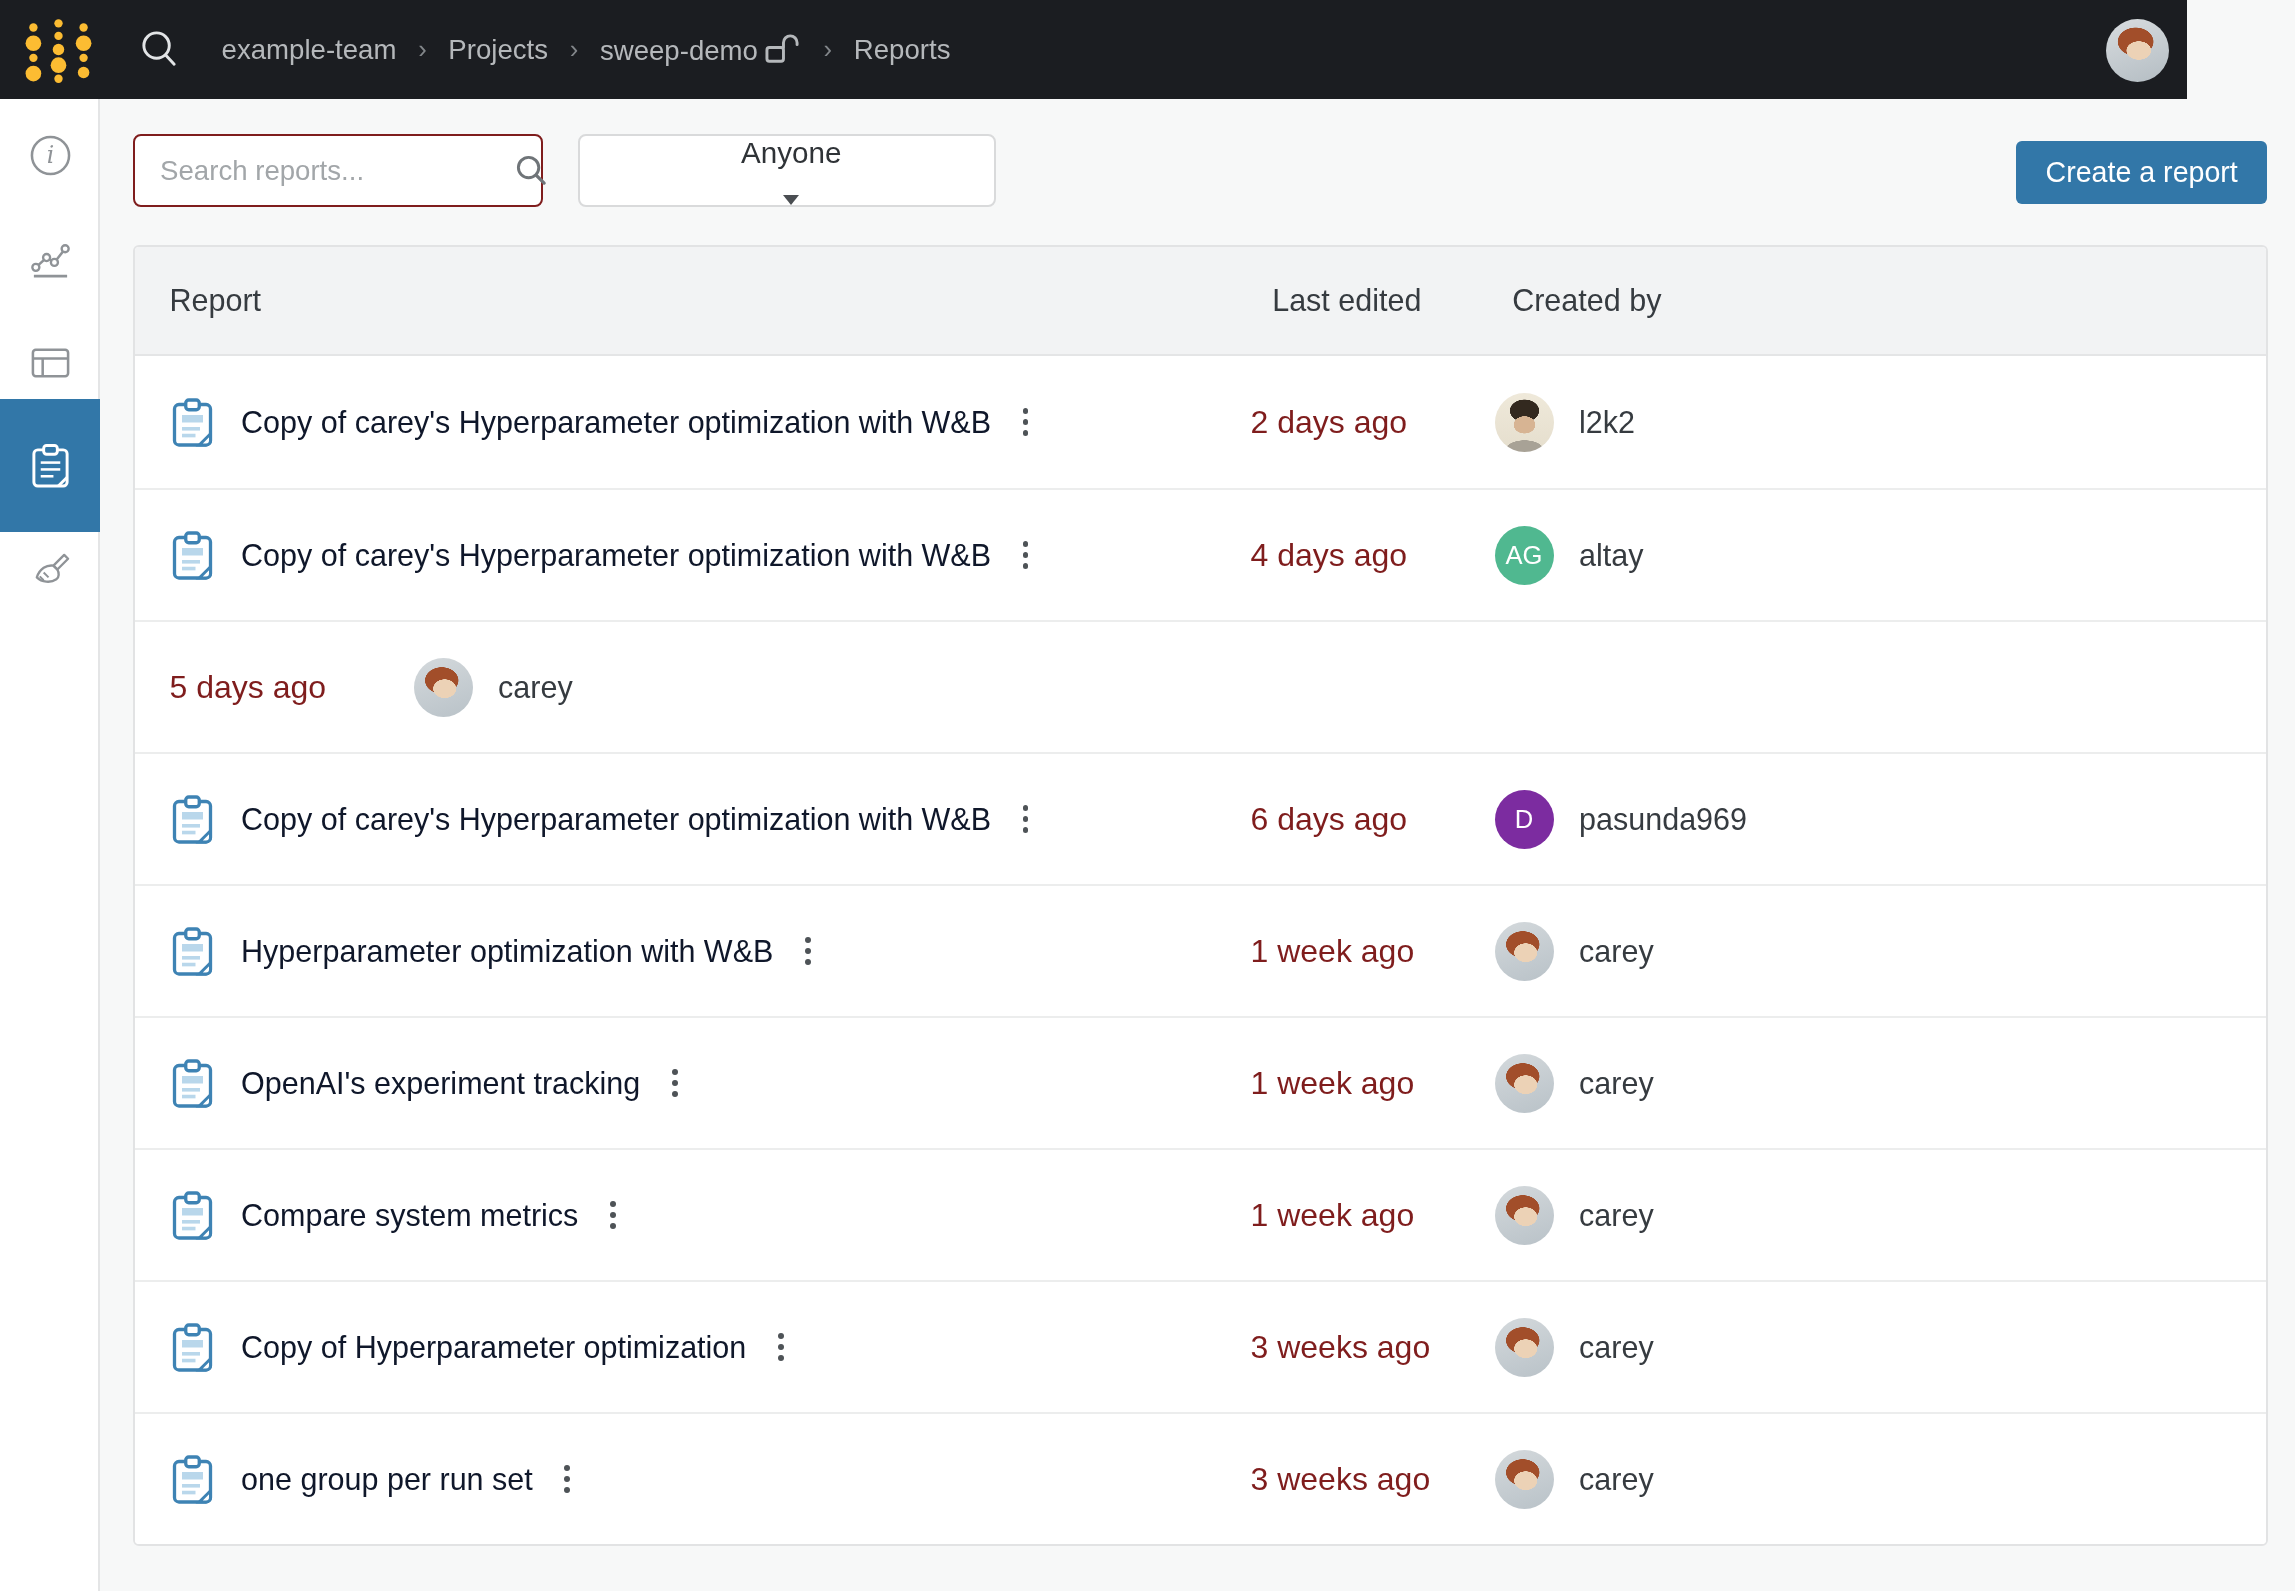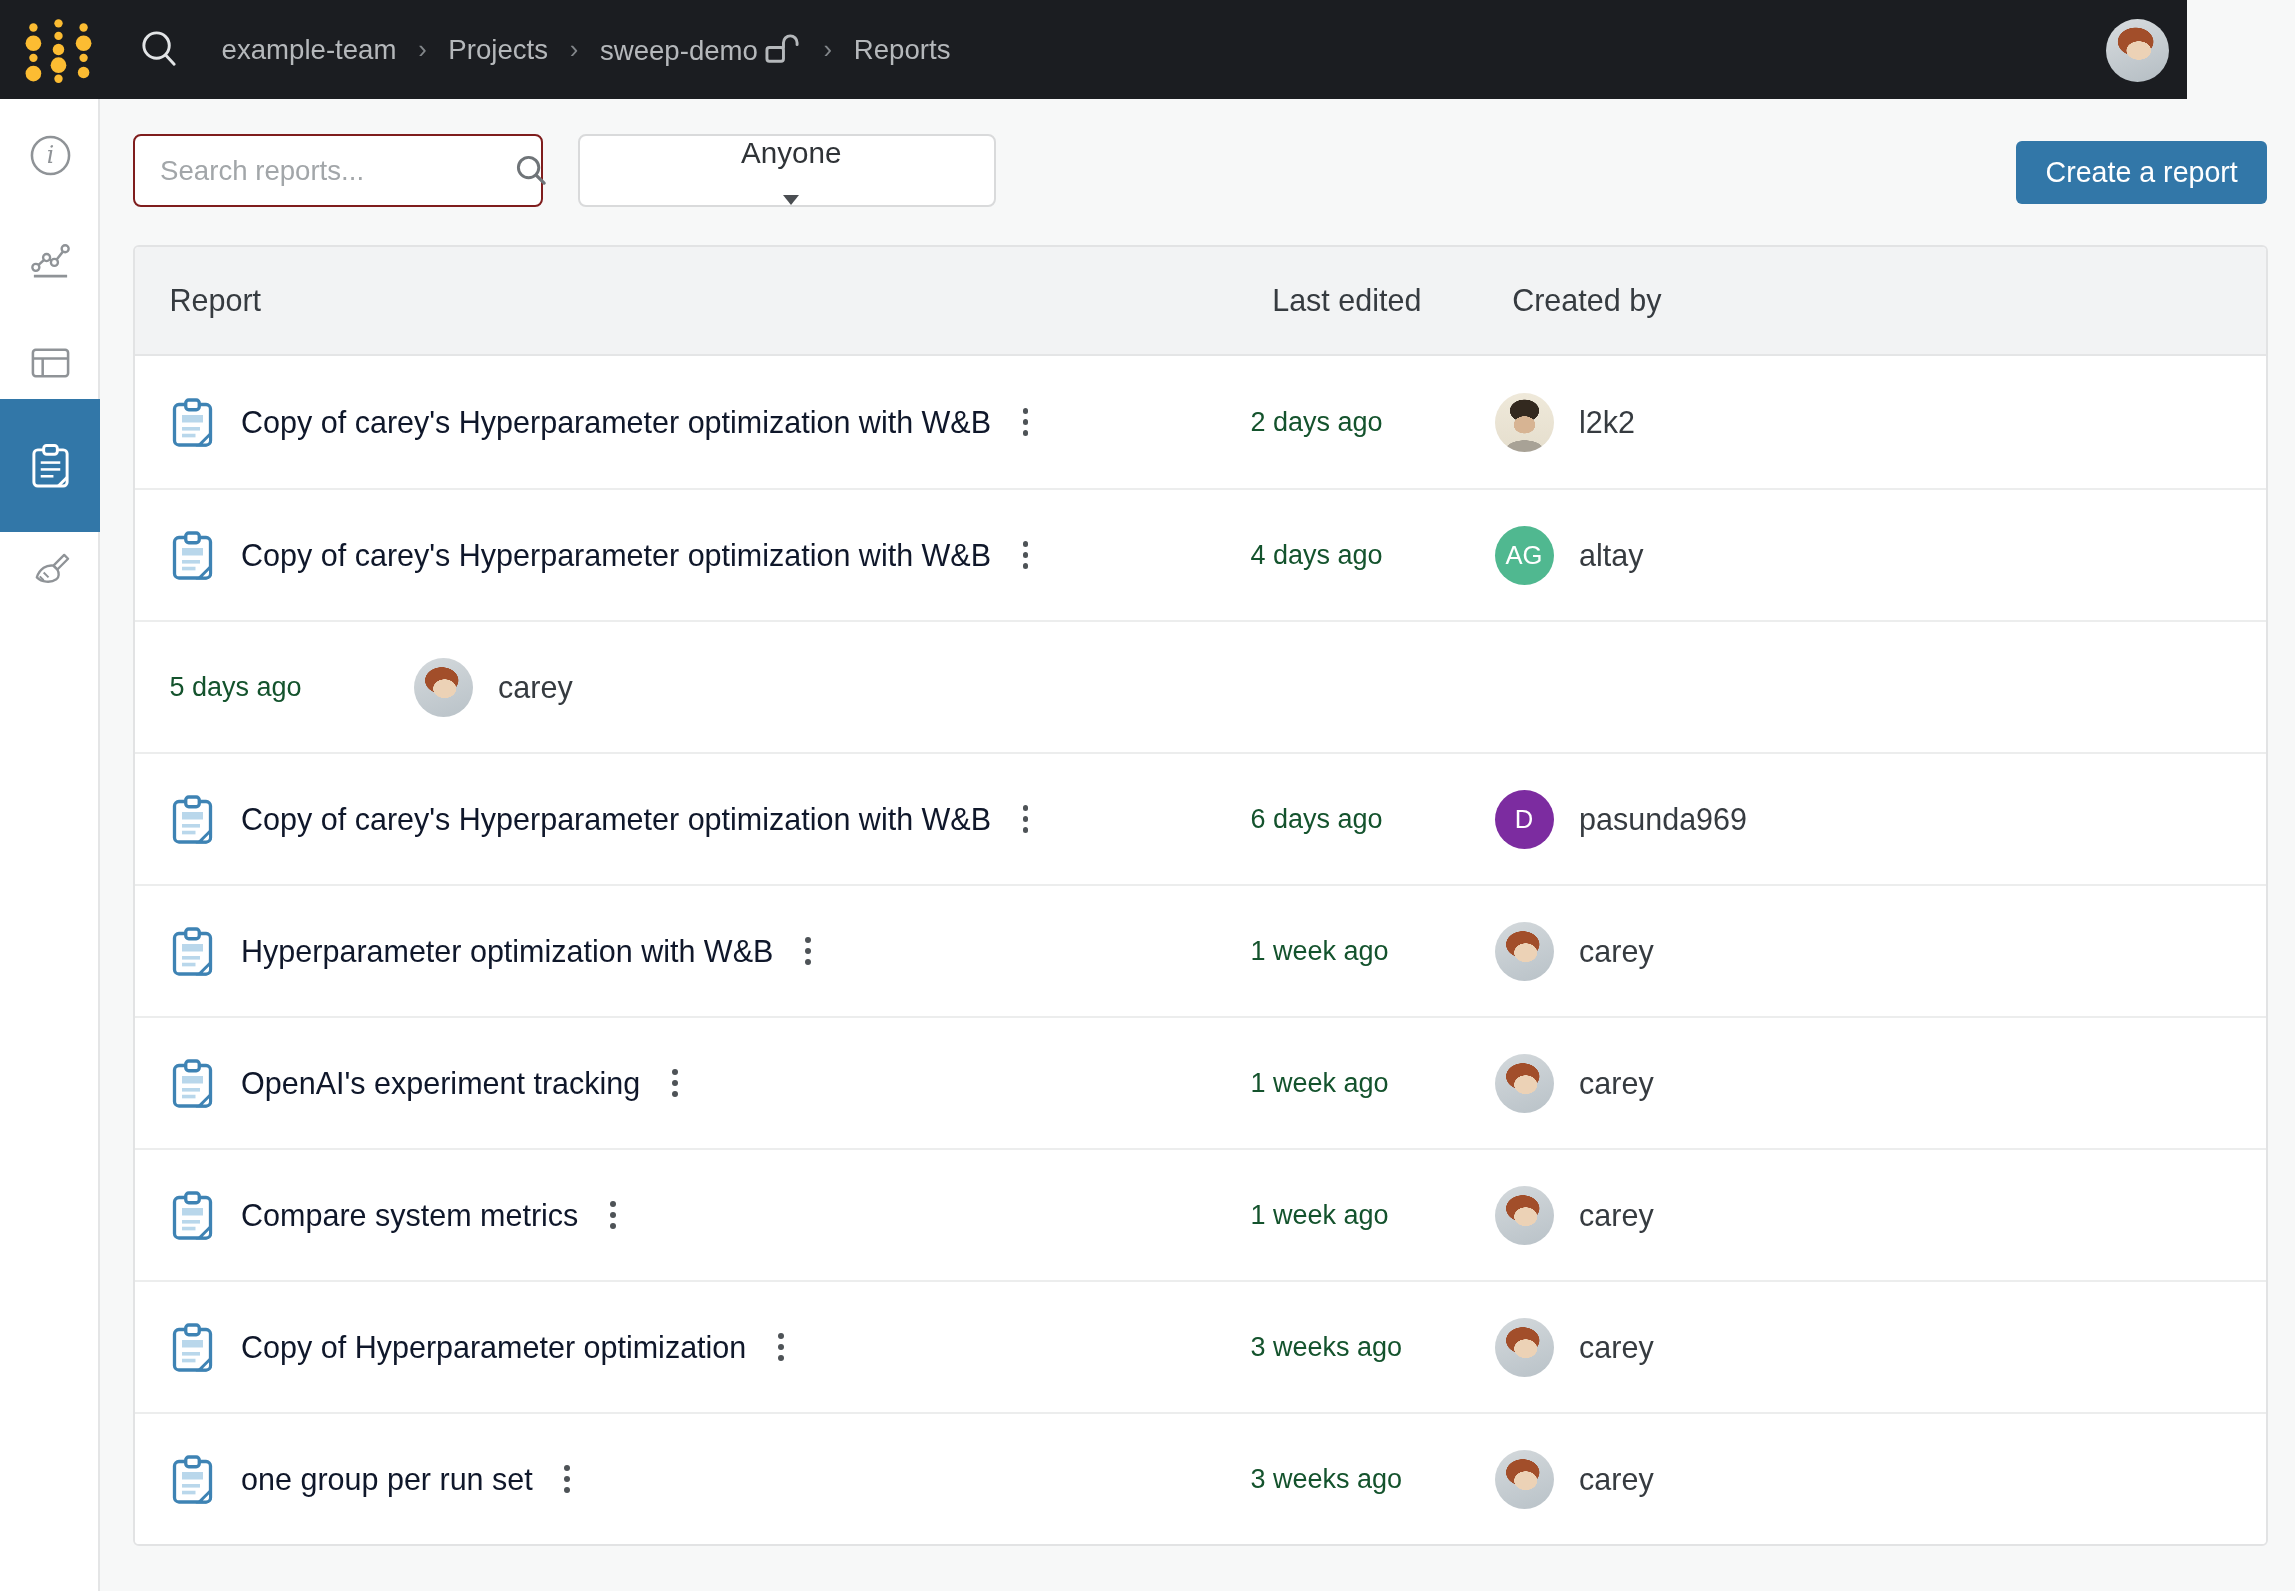--- a/index.html
+++ b/index.html
@@ -51,21 +51,21 @@
   .card-header .col-edited { text-indent:21.7px; }
   .card-header .col-created { text-indent:17.7px; }
 
   .row { height:132px; display:flex; align-items:center; padding:0 35px; border-top:2px solid #eceded; background:#fff; }
   .row:first-of-type { border-top:none; }
   .cell-report { width:1081px; display:flex; align-items:center; }
   .report-glyph { width:45px; height:51px; flex:0 0 auto; }
   .row-title { margin-left:26.6px; font-size:30.5px; color:#0f172a; cursor:pointer; white-space:nowrap; }
   .kebab { margin-left:25.6px; display:flex; flex-direction:column; gap:4.9px; cursor:pointer; padding:5.9px; }
   .kebab i { width:5.9px; height:5.9px; border-radius:50%; background:#4e5357; }
-  .cell-edited { width:244px; font-size:27px; color:#14532d; }
+  .cell-edited { width:244px; font-size:32px; color:#7f1d1d; }
   .cell-created { flex:1; display:flex; align-items:center; }
   .avatar { width:59px; height:59px; border-radius:50%; flex:0 0 auto; display:flex; align-items:center; justify-content:center; color:#fff; font-size:25.6px; }
   .avatar.photo-carey { background:
       radial-gradient(ellipse 32% 26% at 52% 52%, #ecd2b6 0 60%, rgba(0,0,0,0) 62%),
       radial-gradient(ellipse 48% 38% at 47% 38%, #a24e2a 0 58%, rgba(0,0,0,0) 60%),
       linear-gradient(160deg, #d4d9dc, #b9c2c8); }
   .avatar.photo-l2k2 { background:
       radial-gradient(ellipse 30% 24% at 50% 54%, #d7b493 0 60%, rgba(0,0,0,0) 62%),
       radial-gradient(ellipse 42% 32% at 50% 30%, #33291f 0 58%, rgba(0,0,0,0) 60%),
       radial-gradient(ellipse 52% 26% at 50% 96%, #a8a296 0 60%, rgba(0,0,0,0) 62%),

